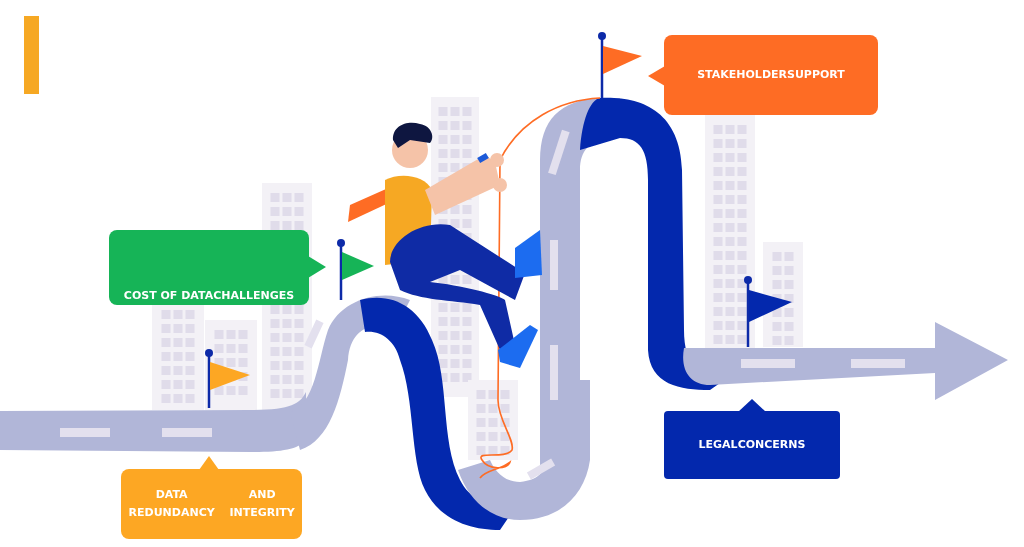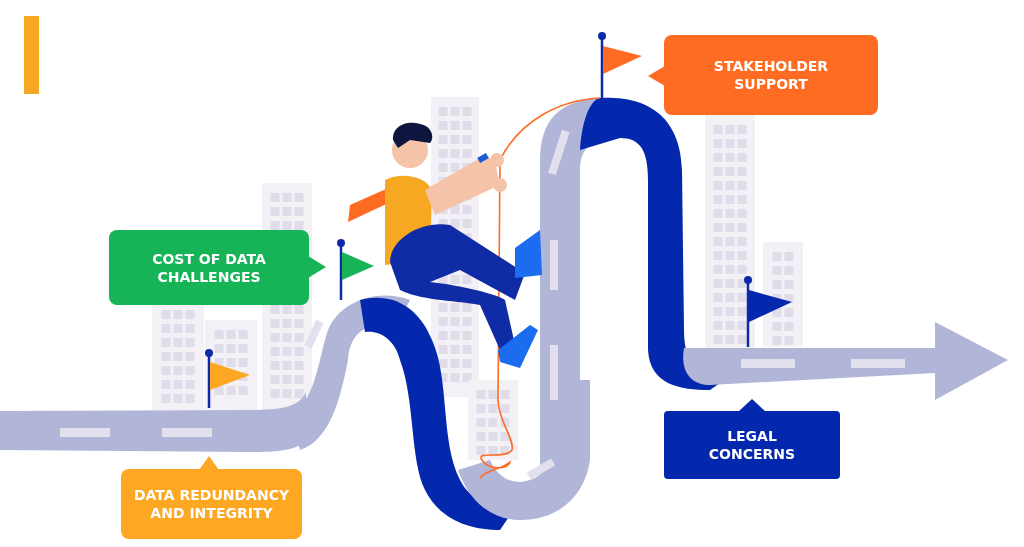--- a/index.html
+++ b/index.html
@@ -3,28 +3,28 @@
   <meta charset="utf-8">
   <style>
     html, body { margin: 0; padding: 0; background: #ffffff; }
     body { width: 1024px; height: 547px; position: relative; overflow: hidden;
            font-family: "Liberation Sans", "DejaVu Sans", sans-serif; }
     .scene { position: absolute; left: 0; top: 0; width: 1024px; height: 547px; }
     .title-bar { position: absolute; left: 24px; top: 16px; width: 15px; height: 78px; background: #f6a823; }
     .title { position: absolute; left: 50px; top: 18px; color: #151a4a; line-height: 1; }
     .title .l1 { font-family: "DejaVu Sans", sans-serif; font-weight: 900; font-size: 31px; letter-spacing: 0.5px; display: block; font-weight: bold; }
     .title .l2 { font-family: "DejaVu Sans", sans-serif; font-size: 30px; letter-spacing: 0.5px; display: block; margin-top: 5px; }
-    .callout { position: absolute; border-radius: 8px; color: #ffffff; display: flex; flex-direction: column;
+    .callout { position: absolute; border-radius: 8px; color: #ffffff; display: flex; flex-direction: row;
                align-items: center; justify-content: center; text-align: center;
-               font-family: "DejaVu Sans", sans-serif; font-weight: bold; font-size: 14px; line-height: 18px; }
+               font-family: "DejaVu Sans", sans-serif; font-weight: bold; font-size: 11px; line-height: 18px; }
     .callout span { display: block; }
     .c-stake { left: 664px; top: 35px; width: 214px; height: 80px; background: #fe6c24; }
     .c-stake::before { content: ""; position: absolute; left: -16px; top: 31px; border-style: solid;
                        border-width: 10px 17px 10px 0; border-color: transparent #fe6c24 transparent transparent; }
-    .c-cost { left: 109px; top: 230px; width: 200px; height: 75px; background: #16b457; }
+    .c-cost { left: 109px; top: 230px; width: 200px; height: 75px; background: #16b457; align-items: flex-end; }
     .c-cost::after { content: ""; position: absolute; right: -17px; top: 26px; border-style: solid;
                      border-width: 11px 0 11px 18px; border-color: transparent transparent transparent #16b457; }
     .c-redund { left: 121px; top: 469px; width: 181px; height: 70px; background: #fda723; }
     .c-redund::before { content: ""; position: absolute; left: 78px; top: -13px; border-style: solid;
                         border-width: 0 10px 14px 10px; border-color: transparent transparent #fda723 transparent; }
     .c-legal { left: 664px; top: 411px; width: 176px; height: 68px; background: #0328ad; border-radius: 4px; }
     .c-legal::before { content: ""; position: absolute; left: 74px; top: -12px; border-style: solid;
                        border-width: 0 14px 13px 14px; border-color: transparent transparent #0328ad transparent; }
   </style>
 </head>

